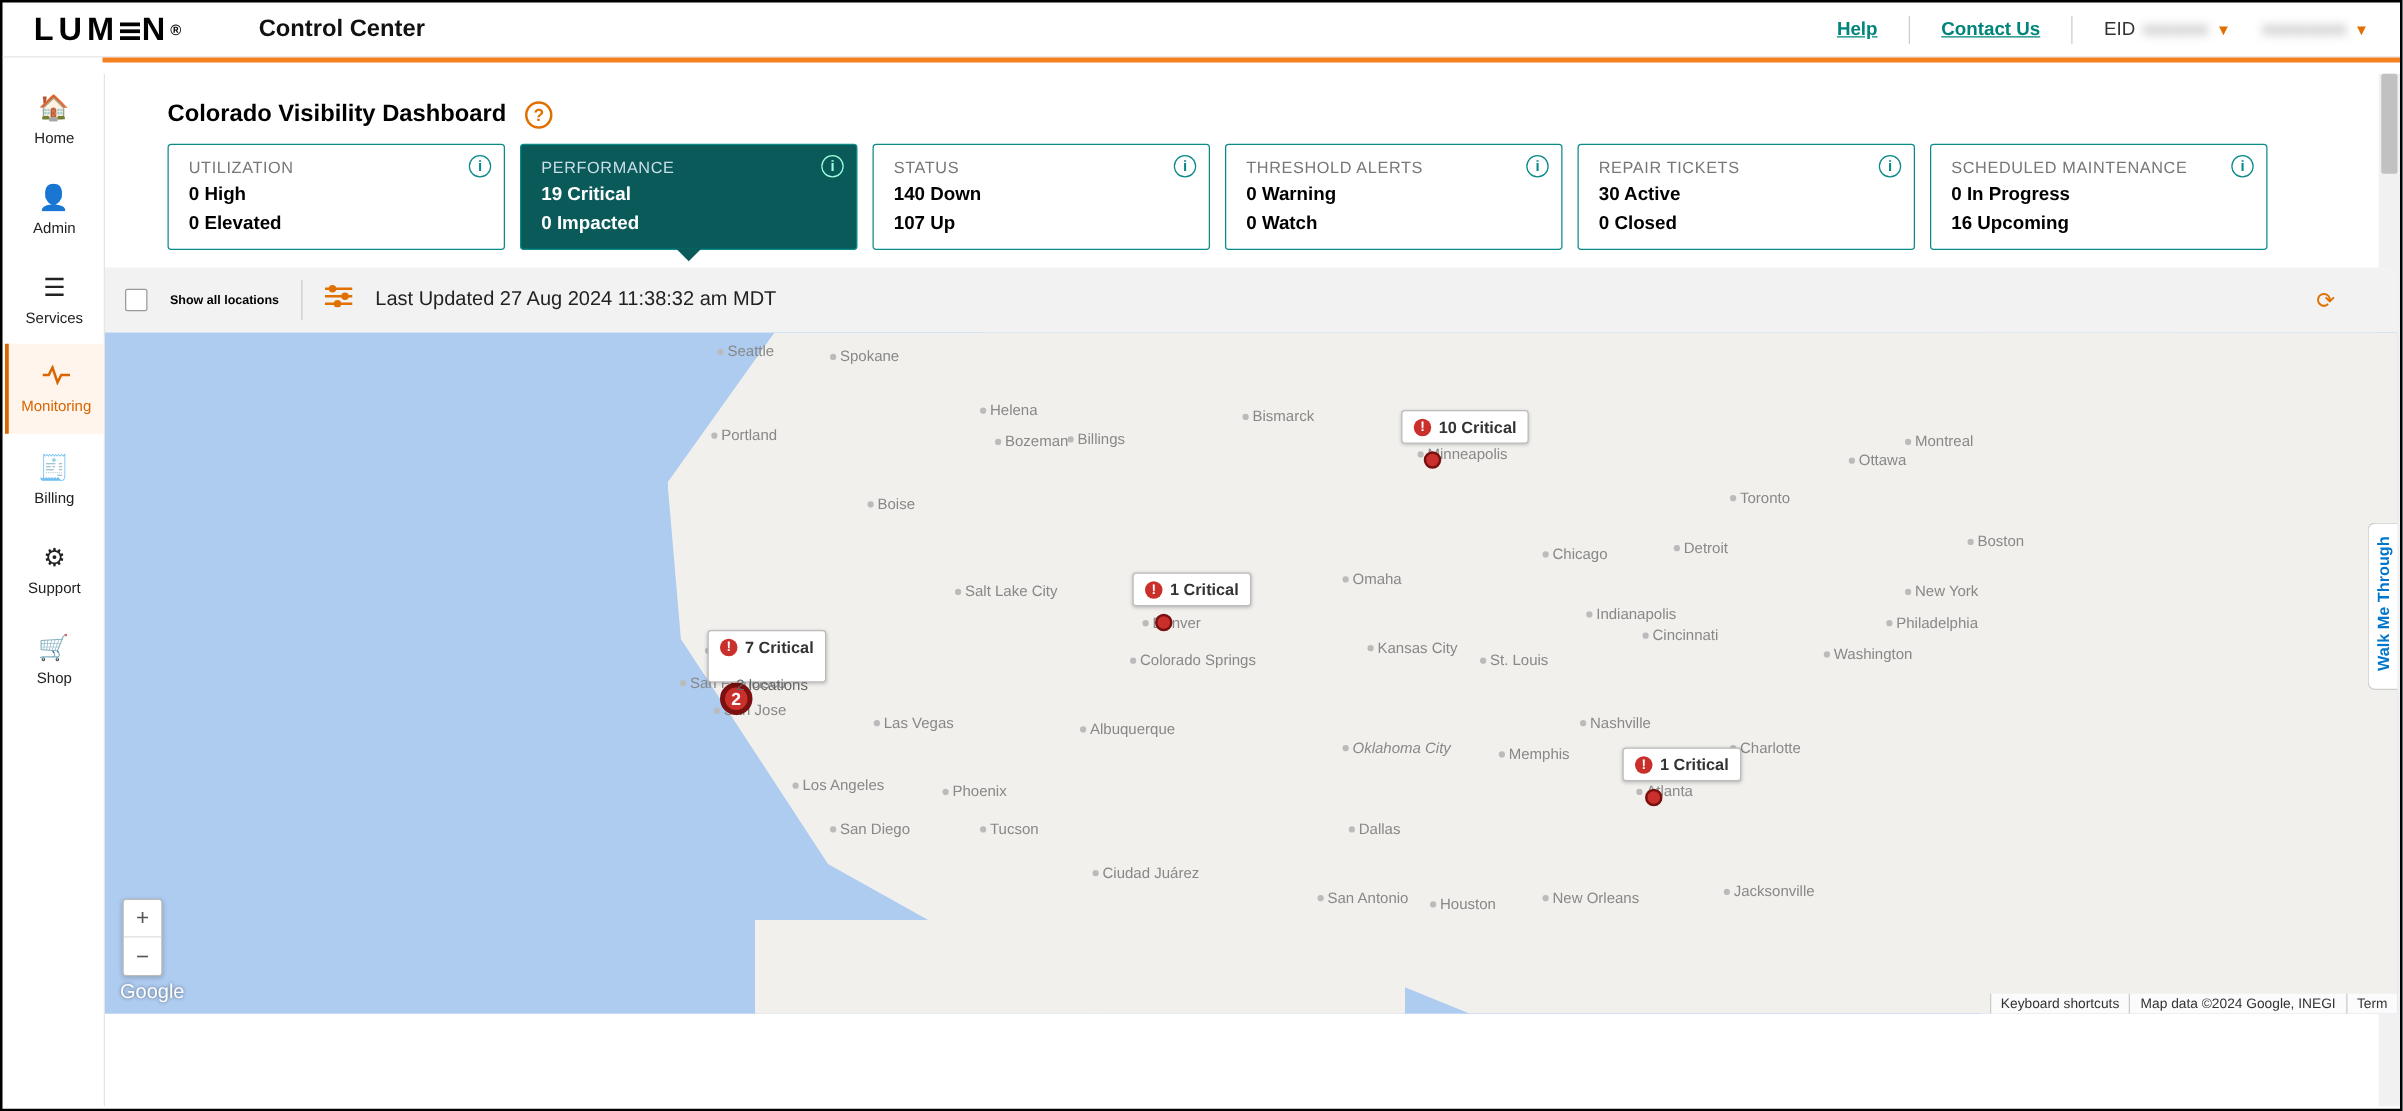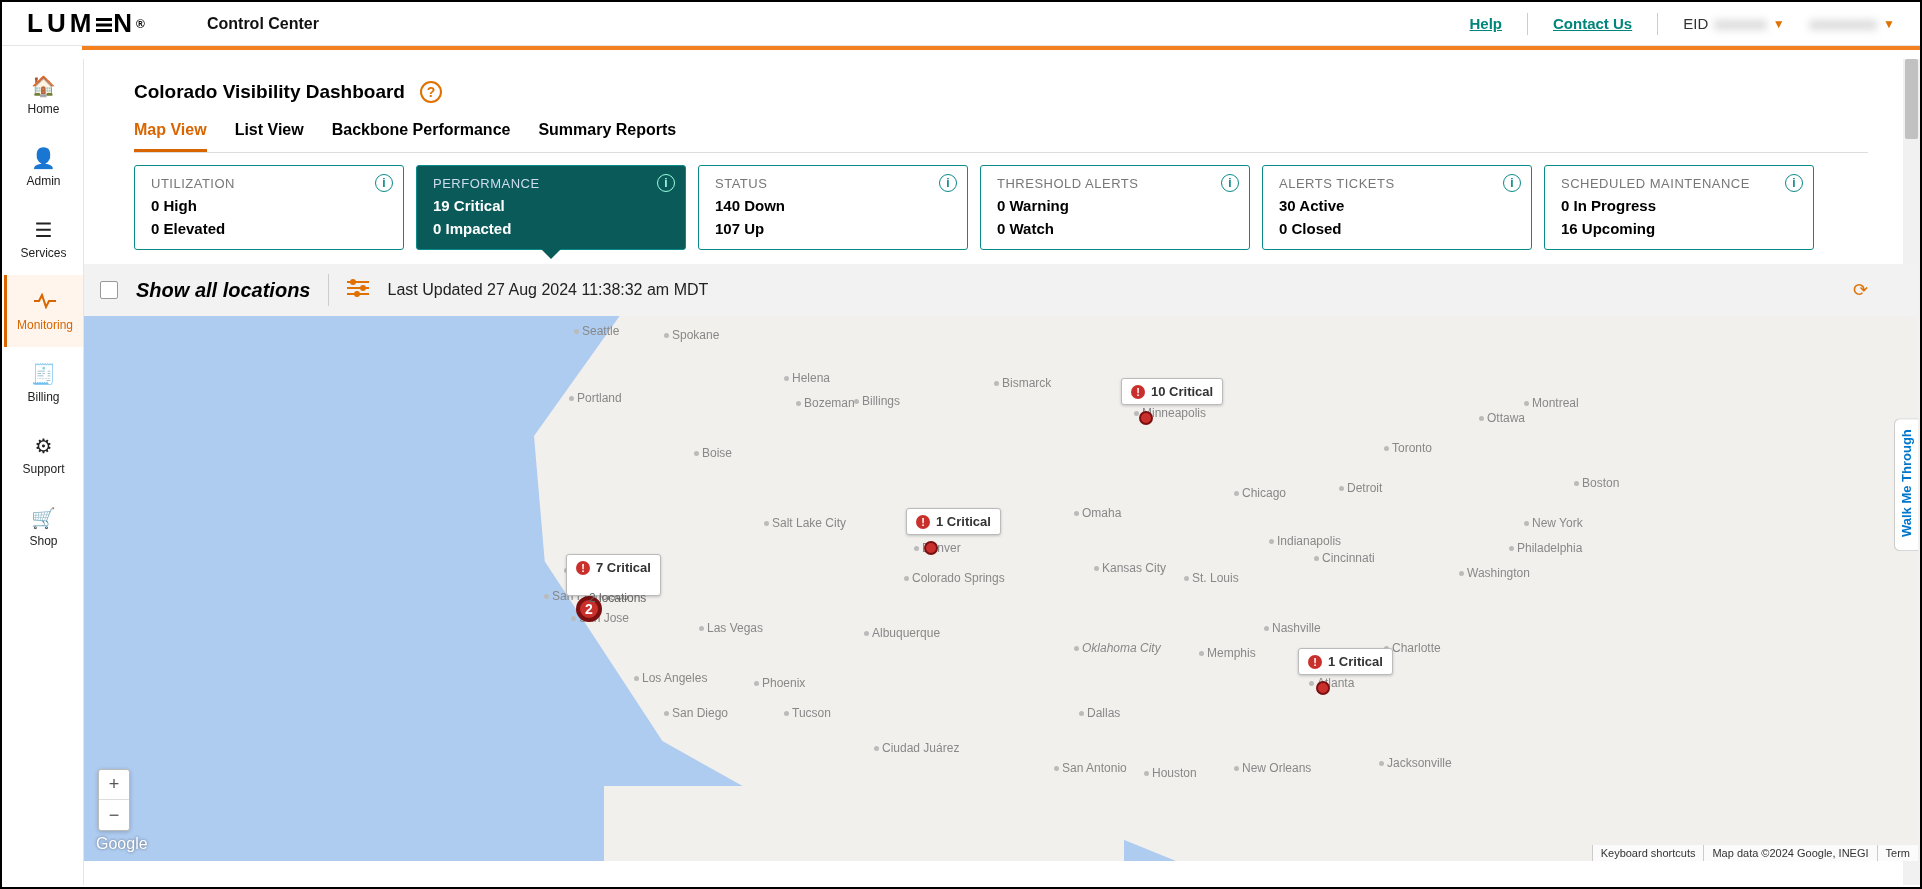--- a/index.html
+++ b/index.html
@@ -5,21 +5,21 @@
   * { box-sizing: border-box; margin: 0; padding: 0; font-family: Arial, Helvetica, sans-serif; }
   body { background: #fff; color: #000; width: 1922px; height: 889px; overflow: hidden; border: 2px solid #000; position: relative; }
 
   
   .top-header { height: 44px; display: flex; align-items: center; padding: 0 25px; border-bottom: 1px solid #e5e5e5; }
   .logo { font-size: 26px; font-weight: 700; letter-spacing: 2px; color: #000; display: flex; align-items: center; }
   .logo .reg { font-size: 12px; vertical-align: super; margin-left: 2px; }
   .logo-lum { letter-spacing: 4px; }
   .logo-e { display:inline-block; border-top:3px solid #000; border-bottom:3px solid #000; height:14px; width:16px; margin:0 1px; position:relative; top:1px;}
   .logo-e::after { content:""; position:absolute; left:0; top:50%; width:100%; border-top:3px solid #000; transform:translateY(-50%);}
-  .app-title { margin-left: 60px; font-size: 16px; font-weight: 600; color: #111; }
+  .app-title { margin-left: 60px; font-size: 19px; font-weight: 600; color: #111; }
   .top-right { margin-left: auto; display: flex; align-items: center; gap: 25px; font-size: 15px; }
   .top-link { color: #00857a; text-decoration: underline; font-weight: 600; cursor: pointer; }
   .divider { width: 1px; height: 22px; background: #ccc; }
   .eid { color: #333; display:flex; align-items:center; gap:6px; cursor:pointer; }
   .eid .blur { filter: blur(4px); color:#888; }
   .chev { color:#e07000; font-size:12px; }
 
   .orange-bar { height: 4px; background: #f58020; margin-left: 80px; }
 
   
@@ -46,21 +46,21 @@
   .card.active::after { content:""; position:absolute; left:50%; bottom:-10px; transform:translateX(-50%); border:10px solid transparent; border-top-color:#0a5a5a; border-bottom:none; }
   .card-title { font-size:13px; color:#777; letter-spacing:0.5px; }
   .card.active .card-title { color:#cde; }
   .card-info { position:absolute; top:8px; right:10px; width:18px; height:18px; border:1.5px solid #0b8a8a; border-radius:50%; display:flex; align-items:center; justify-content:center; font-size:12px; color:#0b8a8a; font-weight:700; }
   .card.active .card-info { border-color:#9fd; color:#9fd; }
   .card-line { font-size:15px; font-weight:700; margin-top:6px; }
 
   
   .toolbar { margin-top:14px; background:#f2f2f2; height:52px; display:flex; align-items:center; padding:0 50px 0 16px; gap:18px; }
   .chk { width:18px; height:18px; border:1.5px solid #999; background:#fff; border-radius:2px; cursor:pointer; }
-  .chk-label { font-size:20px; font-weight:600; cursor:pointer;font-style:italic; }
+  .chk-label { font-size:10px; font-weight:600; cursor:pointer; }
   .search-wrap { background:#fff; border:1px solid #ccc; border-radius:3px; display:flex; align-items:center; padding:0 10px; height:36px; width:250px; }
   .search-wrap input { border:none; outline:none; width:100%; font-size:14px; color:#333; }
   .search-ico { color:#e07000; font-size:18px; cursor:pointer; }
   .vbar { width:1px; height:32px; background:#ccc; }
   .sliders-ico { color:#e07000; font-size:20px; cursor:pointer; }
   .updated { font-size:16px; color:#222; }
   .refresh-ico { margin-left:auto; color:#e07000; font-size:18px; cursor:pointer; }
 
   
   .map-area { position:relative; height:545px; background:#aecbf0; overflow:hidden; }
@@ -159,26 +159,20 @@
     <span>Shop</span>
   </div>
 </div>
 
 <div class="main">
   <div class="page-head">
     <div class="page-title-row">
       <div class="page-title">Colorado Visibility Dashboard</div>
       <div class="help-circ">?</div>
     </div>
-    <div class="tabs">
-      <div class="tab active">Map View</div>
-      <div class="tab">List View</div>
-      <div class="tab">Backbone Performance</div>
-      <div class="tab">Summary Reports</div>
-    </div>
   </div>
 
   <div class="cards">
     <div class="card">
       <div class="card-info">i</div>
       <div class="card-title">UTILIZATION</div>
       <div class="card-line">0 High</div>
       <div class="card-line">0 Elevated</div>
     </div>
     <div class="card active">
@@ -194,21 +188,21 @@
       <div class="card-line">107 Up</div>
     </div>
     <div class="card">
       <div class="card-info">i</div>
       <div class="card-title">THRESHOLD ALERTS</div>
       <div class="card-line">0 Warning</div>
       <div class="card-line">0 Watch</div>
     </div>
     <div class="card">
       <div class="card-info">i</div>
-      <div class="card-title">ALERTS TICKETS</div>
+      <div class="card-title">REPAIR TICKETS</div>
       <div class="card-line">30 Active</div>
       <div class="card-line">0 Closed</div>
     </div>
     <div class="card">
       <div class="card-info">i</div>
       <div class="card-title">SCHEDULED MAINTENANCE</div>
       <div class="card-line">0 In Progress</div>
       <div class="card-line">16 Upcoming</div>
     </div>
   </div>

